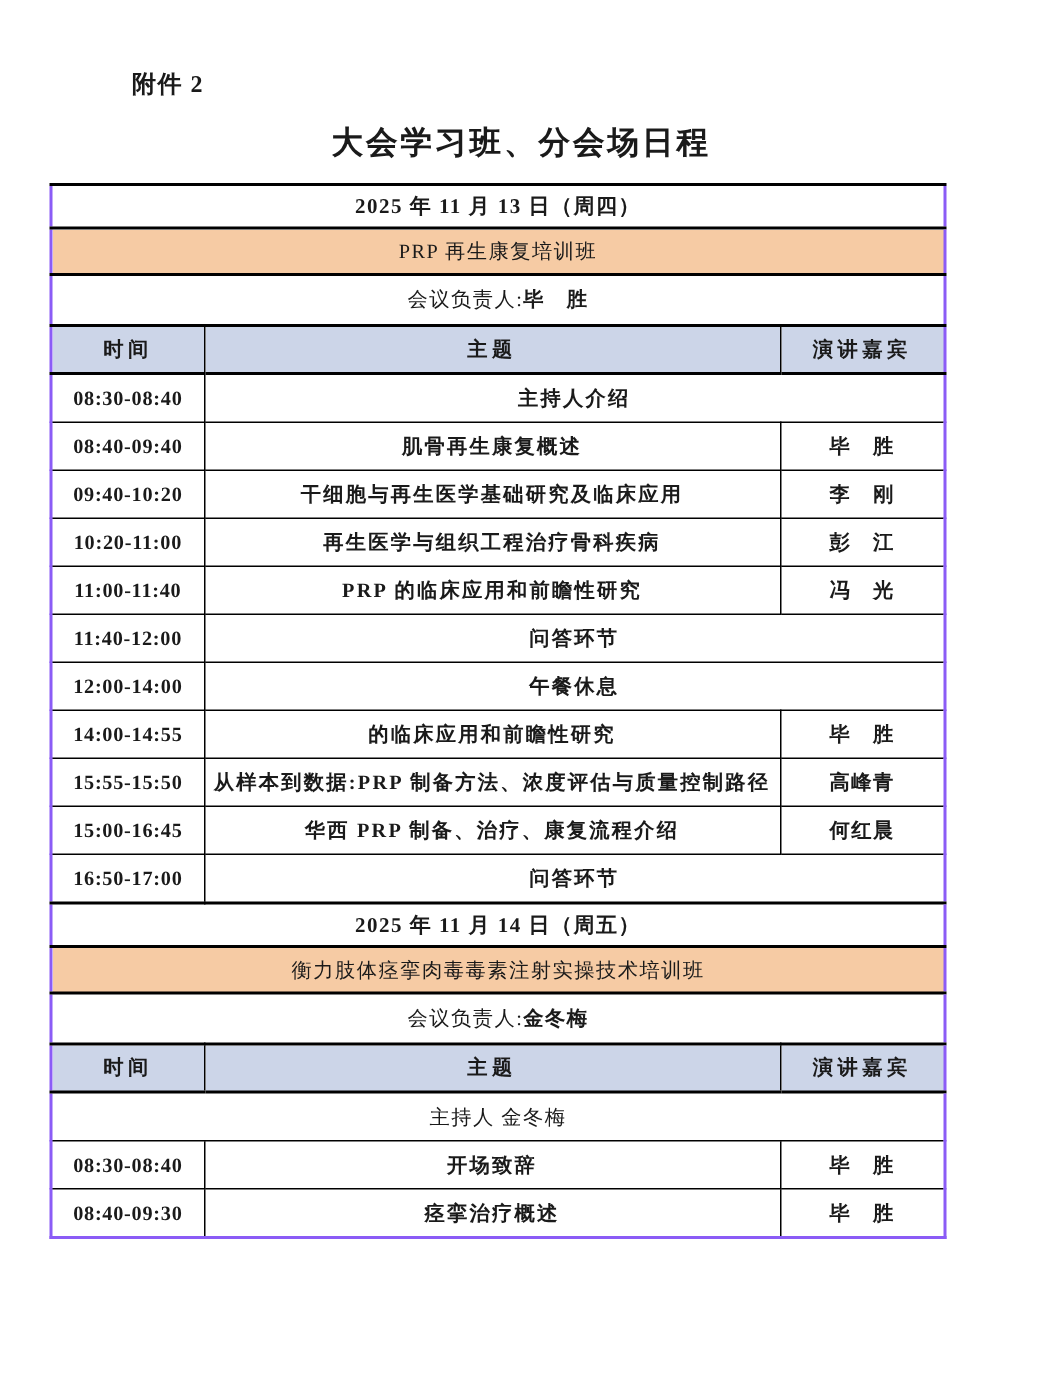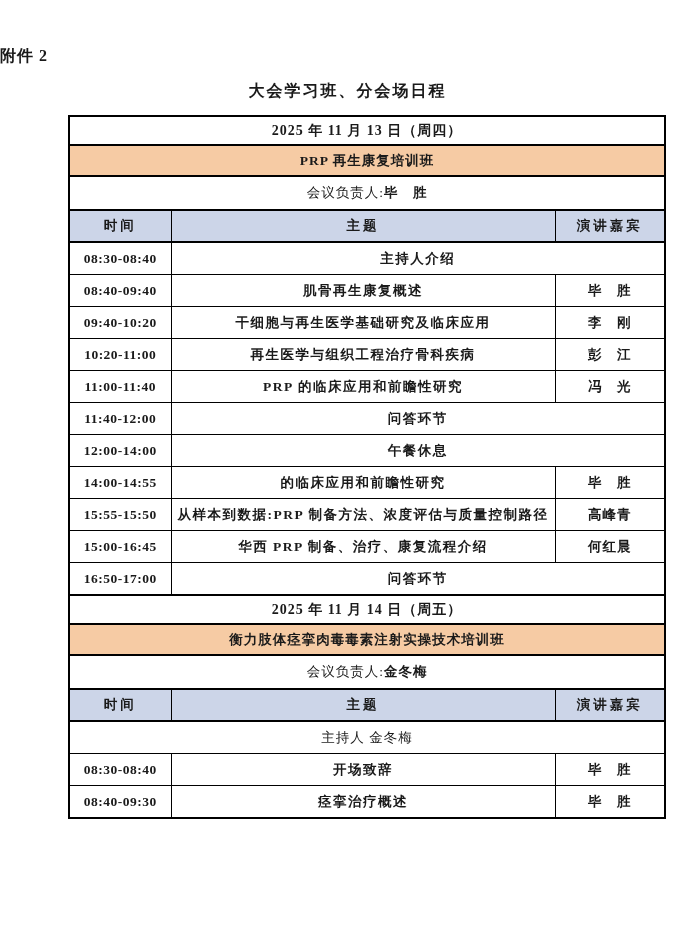--- a/index.html
+++ b/index.html
@@ -13,38 +13,39 @@
     color: #1a1a1a;
   }
   .page {
     position: relative;
     width: 695px;
     height: 927px;
     background: #ffffff;
   }
   .attachment {
     padding-top: 46px;
+    margin-left: 88px;
     font-size: 16px;
     font-weight: bold;
     letter-spacing: 1px;
   }
   .doc-title {
     margin-top: 14px;
     text-align: center;
-    font-size: 16px;
+    font-size: 21px;
     font-weight: bold;
     letter-spacing: 2px;
   }
   table.schedule {
     margin-top: 13px;
-    margin-left: 68px;
+    margin-left: 33px;
     width: 596px;
     border-collapse: collapse;
     table-layout: fixed;
-    border: 2px solid #000000;
+    border: 2px solid #8b5cf6;
   }
   col.col-time    { width: 102px; }
   col.col-topic   { width: 384px; }
   col.col-speaker { width: 110px; }
   td {
     border: 1px solid #000;
     text-align: center;
     vertical-align: middle;
     font-size: 13.5px;
     padding: 0 4px;
@@ -54,21 +55,21 @@
   tr.r-date td {
     height: 27px;
     font-weight: bold;
     font-size: 14px;
     border-top-width: 2px;
     border-bottom-width: 2px;
     letter-spacing: 1px;
   }
   tr.r-course td {
     height: 29px;
-    font-weight: bold;
+    font-weight: normal;
     background: var(--section-bg, #f6cba4);
     border-top-width: 2px;
     border-bottom-width: 2px;
     letter-spacing: 1px;
   }
   tr.r-mgr td {
     height: 32px;
     border-top-width: 2px;
     border-bottom-width: 2px;
     letter-spacing: 1px;

